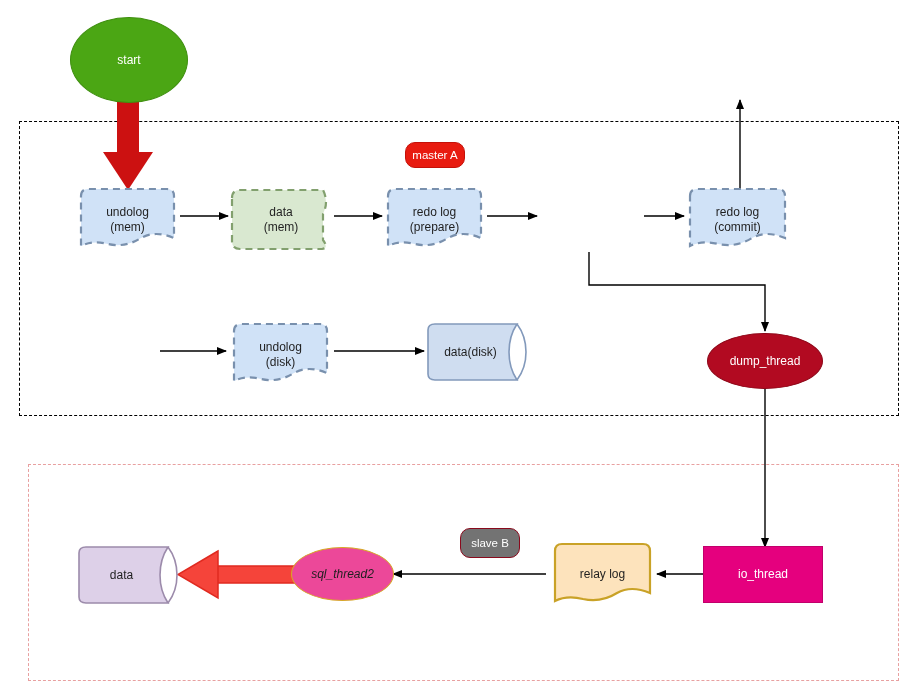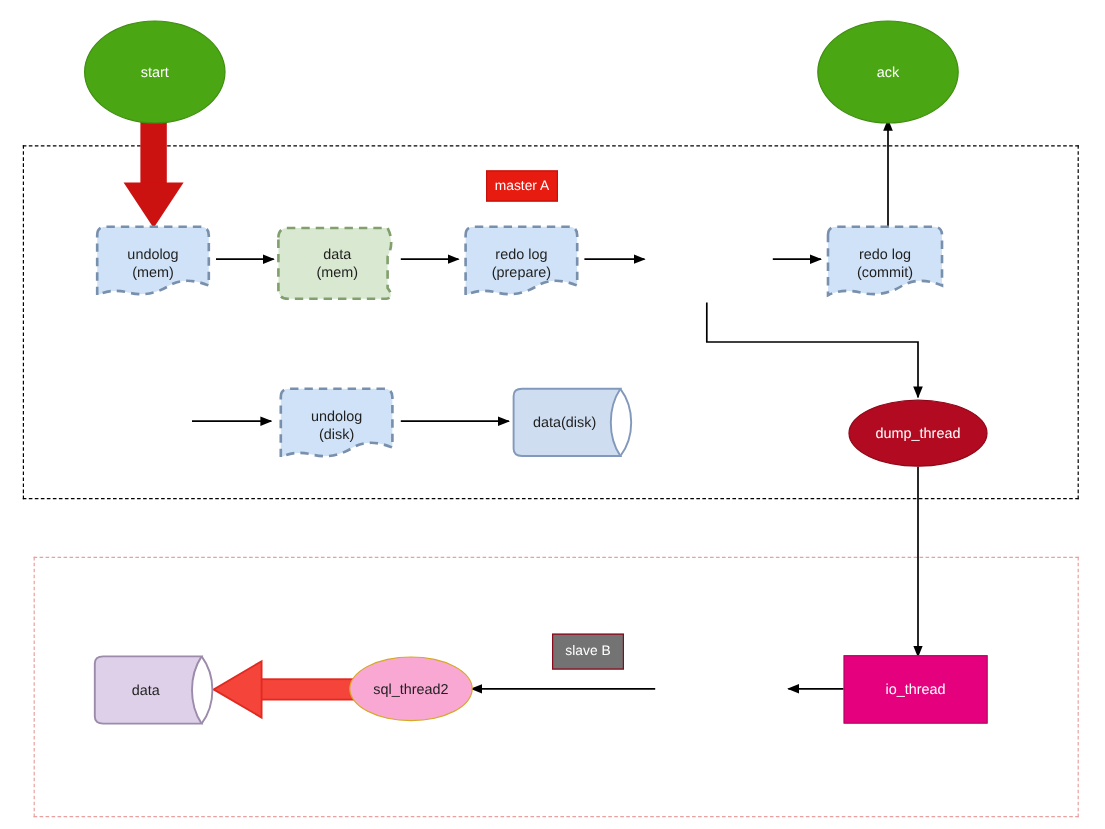--- a/index.html
+++ b/index.html
@@ -49,29 +49,31 @@
     background: #4ba614;
     border: 1px solid #3f8f10;
     color: #ffffff;
   }
   .ellipse-darkred {
     background: #b20a21;
     border: 1px solid #8e0819;
     color: #ffffff;
   }
   .ellipse-orange {
-    background: #f9a8d4;
+    background: #ec4899;
     border: 1.6px solid #d6a827;
     color: #1f1f1f;
+    font-style: italic;
   }
 
   
   .label-box {
     font-size: 11.5px;
     color: #ffffff;
+    border-radius: 10px;
   }
   .label-red   { background: #e81b10; border: 1px solid #c41109; }
   .label-darkred { background: #737373; border: 1px solid #8a0a1d; }
   .rect-magenta {
     background: #e5007e;
     border: 1px solid #c1006b;
     color: #ffffff;
     justify-content: center;
   }
 
@@ -155,23 +157,20 @@
     <g>
       <rect x="215" y="566" width="80" height="17" fill="#f5443a" stroke="#e02a20" stroke-width="1.5"></rect>
       <path d="M218,551 L178,574.5 L218,598 z" fill="#f5443a" stroke="#e02a20" stroke-width="1.5"></path>
     </g>
   </svg>
 
   <div class="node ellipse ellipse-green" style="left:70px; top:17px; width:118px; height:86px; font-size:12px;">
     <span class="lbl">start</span>
   </div>
 
-  <div class="node ellipse ellipse-green" style="left:681px; top:17px; width:118px; height:86px; font-size:12px;">
-    <span class="lbl">ack</span>
-  </div>
 
   <div class="node label-box label-red" style="left:405px; top:142px; width:60px; height:26px;">
     <span class="lbl">master A</span>
   </div>
 
   <div class="node label-box label-darkred" style="left:460px; top:528px; width:60px; height:30px;">
     <span class="lbl">slave B</span>
   </div>
 
   <div class="doc" style="left:75px; top:186px; width:105px; height:67px;">
@@ -230,20 +229,27 @@
   </div>
 
   <div class="node ellipse ellipse-darkred" style="left:707px; top:333px; width:116px; height:56px; font-size:12px;">
     <span class="lbl">dump_thread</span>
   </div>
 
   <div class="node rect-magenta" style="left:703px; top:546px; width:120px; height:57px; font-size:12px;">
     <span class="lbl">io_thread</span>
   </div>
 
+  <div class="doc" style="left:549px; top:541px; width:107px; height:67px;">
+    <svg viewBox="0 0 107 67" preserveAspectRatio="none">
+      <path d="M6,10 Q6,3 13,3 L94,3 Q101,3 101,10 L101,52
+               Q82,44 68,52 Q52,62 34,58 Q18,54 6,60 Z" fill="#fde3bc" stroke="#c9a227" stroke-width="2.2"></path>
+    </svg>
+    <span class="lbl txt-dark" style="font-size:12px;">relay log</span>
+  </div>
 
   <div class="node ellipse ellipse-orange" style="left:291px; top:547px; width:103px; height:54px; font-size:12px;">
     <span class="lbl">sql_thread2</span>
   </div>
 
   <div class="doc" style="left:76px; top:545px; width:105px; height:60px;">
     <svg viewBox="0 0 105 60" preserveAspectRatio="none">
       <path d="M3,8 Q3,2 10,2 L92,2 Q84,14 84,30 Q84,46 92,58 L10,58 Q3,58 3,52 Z" fill="#ddd0e8" stroke="#9c8bab" stroke-width="1.6"></path>
       <path d="M92,2 Q101,14 101,30 Q101,46 92,58" fill="none" stroke="#9c8bab" stroke-width="1.6"></path>
     </svg>

